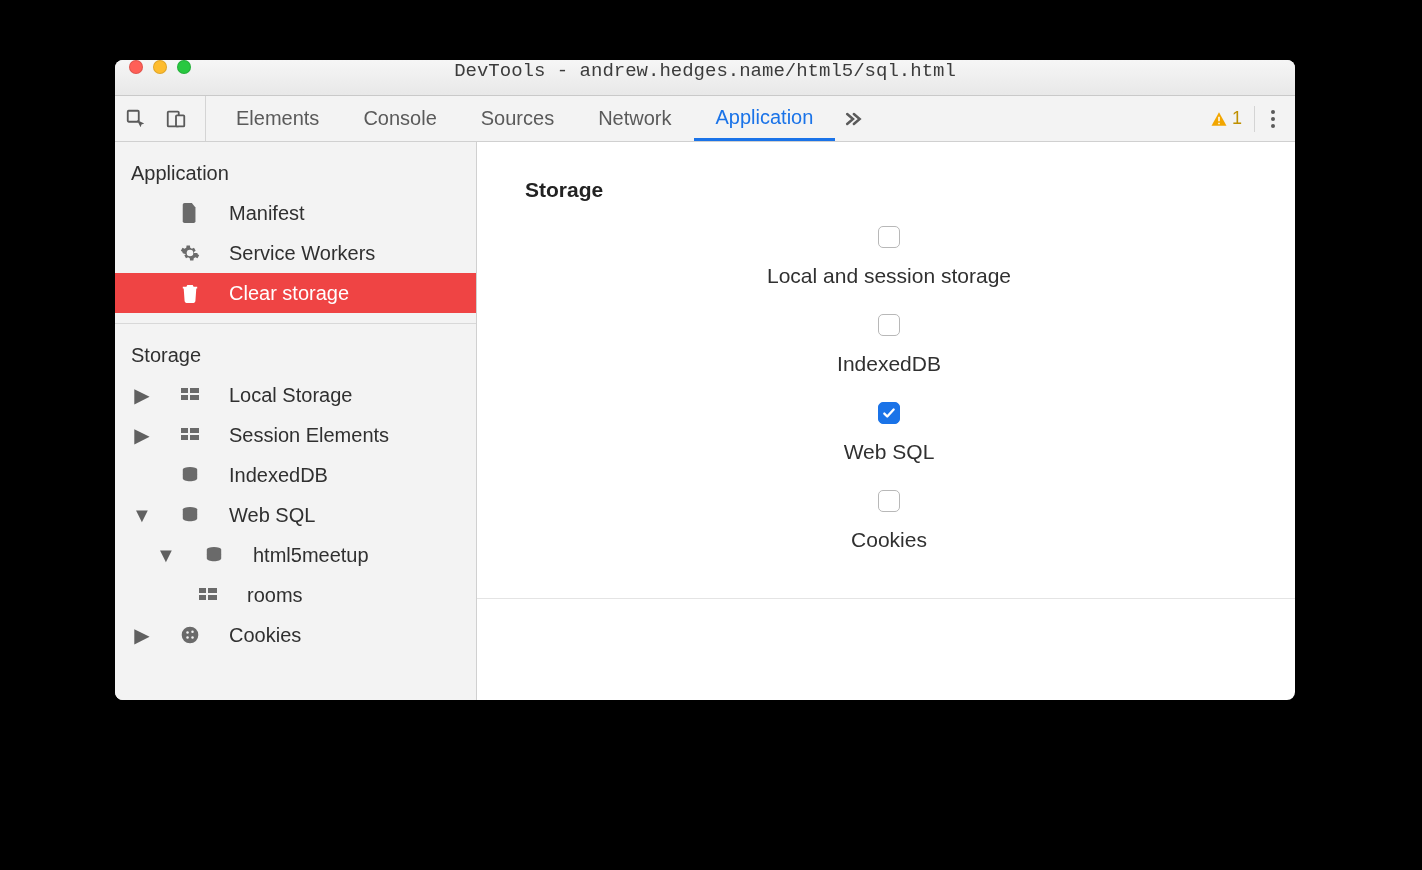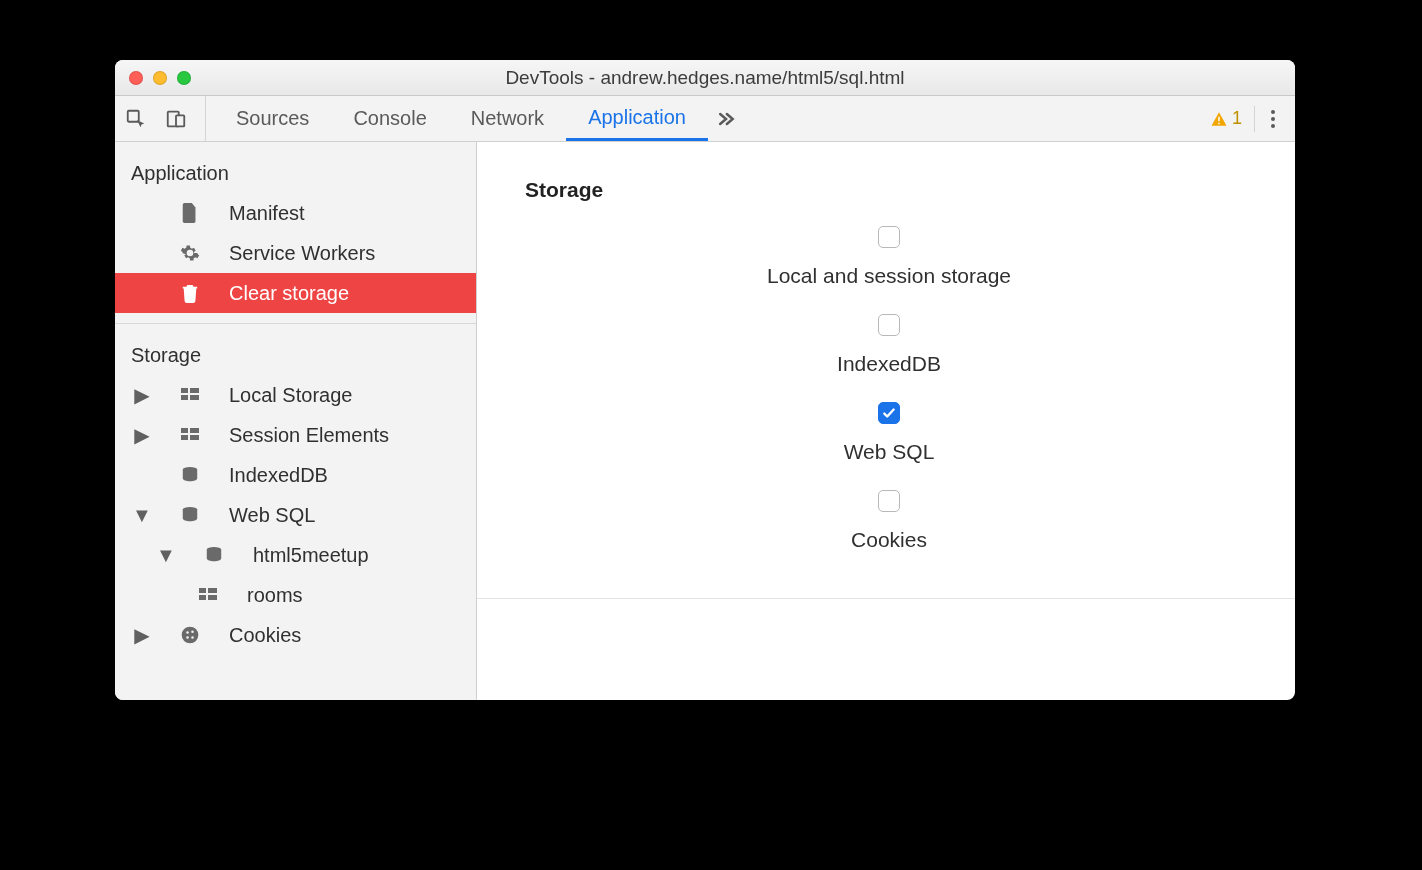--- a/index.html
+++ b/index.html
@@ -22,22 +22,22 @@
     overflow: hidden;
     display: flex;
     flex-direction: column;
   }
   
   .titlebar {
     height: 36px;
     background: linear-gradient(#f6f6f6,#e8e8e8);
     border-bottom: 1px solid #c9c9c9;
     display: flex;
-    align-items: center;
     position: relative;
+    font-family: Liberation Mono, monospace;
   }
   .traffic {
     display: flex;
     gap: 10px;
     padding-left: 14px;
   }
   .dot { width: 14px; height: 14px; border-radius: 50%; }
   .red { background:#ff5f57; box-shadow: inset 0 0 0 1px rgba(0,0,0,.12);}
   .yellow { background:#febc2e; box-shadow: inset 0 0 0 1px rgba(0,0,0,.12);}
   .green { background:#28c840; box-shadow: inset 0 0 0 1px rgba(0,0,0,.12);}
@@ -199,22 +199,23 @@
         </svg>
       </span>
       <span>
         <svg width="22" height="22" viewBox="0 0 24 24" fill="none" stroke="#5a5a5a" stroke-width="2">
           <rect x="3" y="4" width="12" height="16" rx="1"></rect>
           <rect x="12" y="8" width="9" height="12" rx="1" fill="#f3f3f3"></rect>
         </svg>
       </span>
     </div>
     <div class="tabs">
+      <div class="tab">Elements</div>
+      <div class="tab">Console</div>
       <div class="tab">Sources</div>
-      <div class="tab">Console</div>
       <div class="tab">Network</div>
       <div class="tab active">Application</div>
       <div class="more-tabs">
         <svg width="20" height="20" viewBox="0 0 24 24" fill="none" stroke="#5a5a5a" stroke-width="3" stroke-linecap="round">
           <path d="M5 6 l7 6 -7 6"></path>
             <path d="M13 6 l7 6 -7 6"></path>
         </svg>
       </div>
     </div>
     <div class="toolbar-right">

